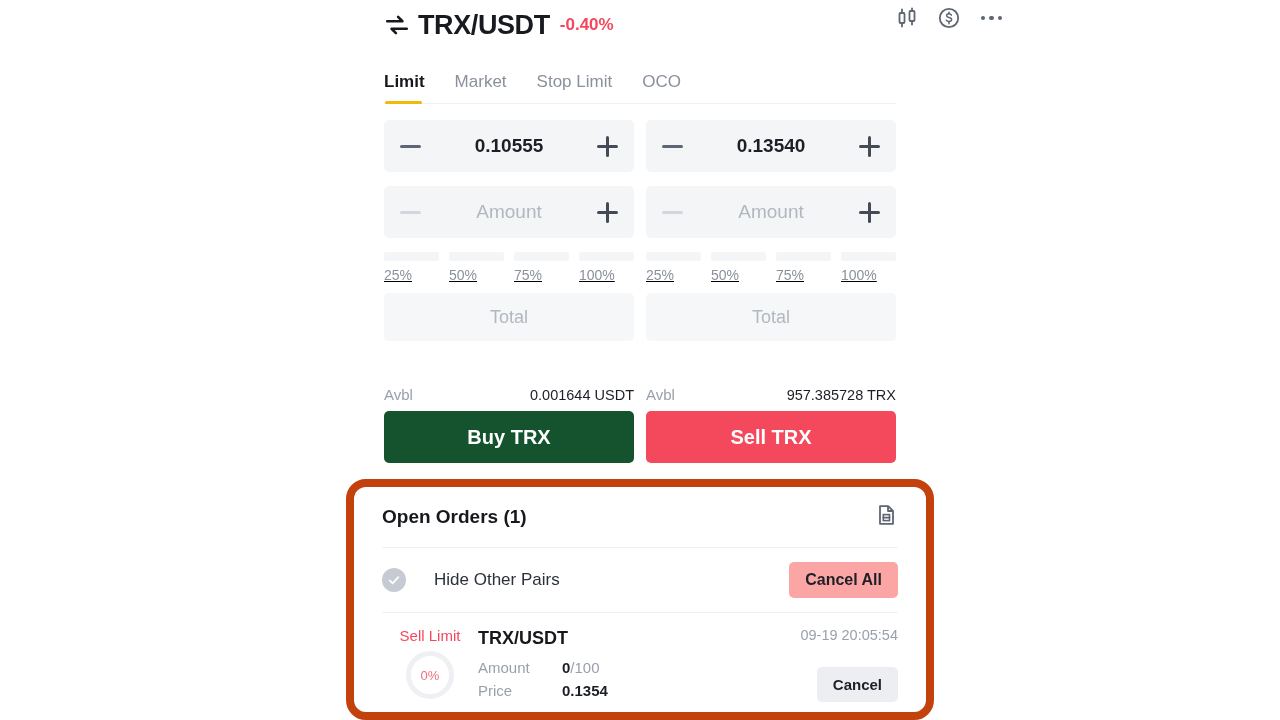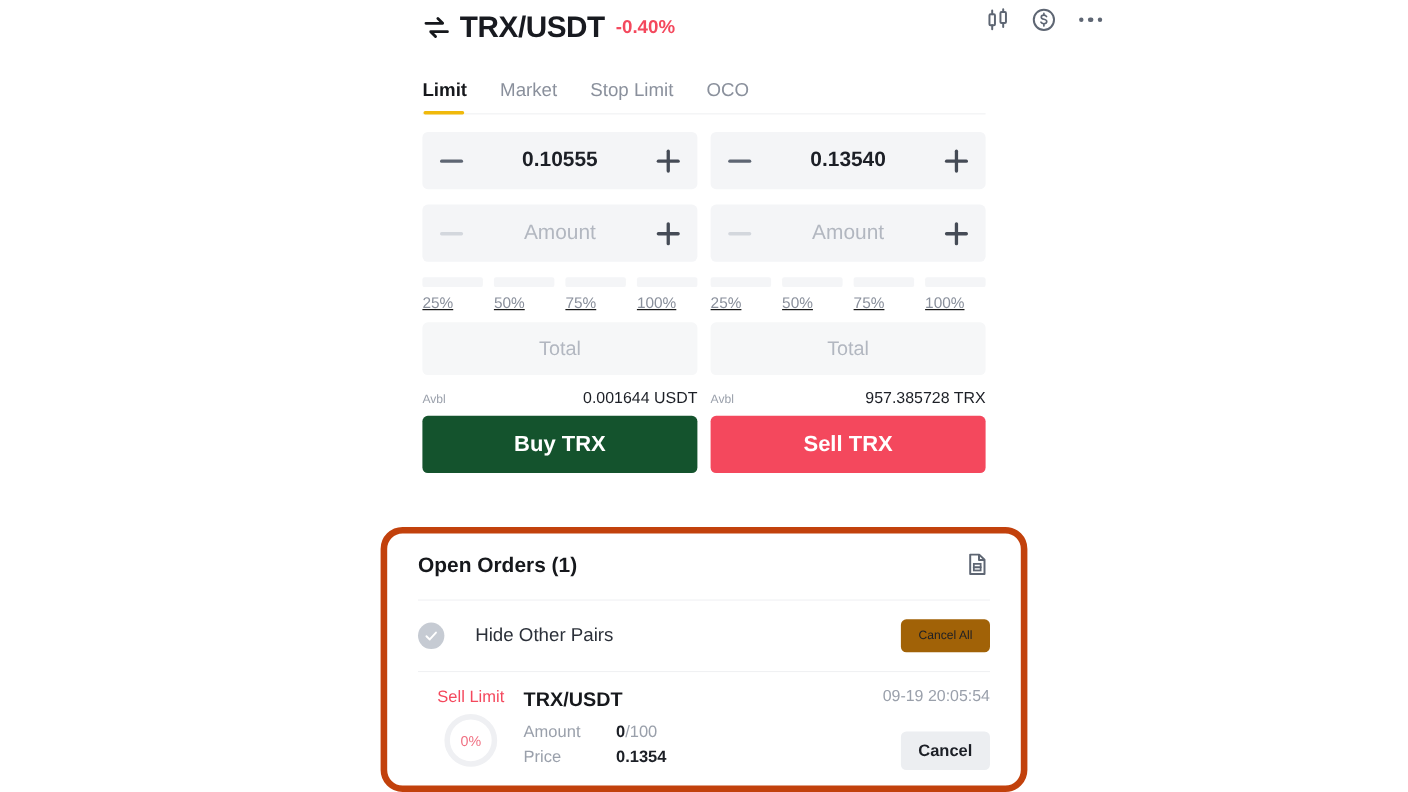--- a/index.html
+++ b/index.html
@@ -93,36 +93,36 @@
   .total {
     height: 48px; background: #f6f7f8; border-radius: 5px;
     display: flex; align-items: center; justify-content: center;
     font-size: 18px; color: #b2b7c0;
   }
 
   .avbl {
     display: flex; align-items: baseline; justify-content: space-between;
     margin-top: 13px; margin-bottom: 8px;
   }
-  .avbl .k { font-size: 11px; color: #9aa0ab; }
+  .avbl .k { font-size: 15px; color: #9aa0ab; margin-top: 32px; }
   .avbl .v { font-size: 14.5px; color: #1c1f26; }
 
   .cta {
     height: 52px; border-radius: 5px;
     display: flex; align-items: center; justify-content: center;
     color: #ffffff; font-size: 20px; font-weight: bold;
   }
   .cta.buy { background: #14532d; }
   .cta.sell { background: #f4485d; }
 
   
   .orders-wrap {
     position: absolute; left: 346px; top: 479px;
     width: 588px; height: 241px;
-    border: 6px solid #c2410c;
+    border: 8px solid #c2410c;
     border-radius: 20px;
     background: #ffffff;
     overflow: hidden;
   }
   .orders-inner { padding: 0 28px; }
   .orders-head {
     display: flex; align-items: center; justify-content: space-between;
     height: 60px;
   }
   .orders-title { font-size: 19px; font-weight: bold; color: #16181c; }
@@ -132,22 +132,22 @@
     display: flex; align-items: center; justify-content: space-between;
     height: 64px;
   }
   .filter-left { display: flex; align-items: center; gap: 28px; }
   .check {
     width: 24px; height: 24px; border-radius: 50%; background: #c6cbd3;
     display: flex; align-items: center; justify-content: center; flex: 0 0 auto;
   }
   .filter-label { font-size: 17px; color: #2b3039; }
   .btn-gray {
-    background: #a16207; border-radius: 5px;
-    font-size: 11px; font-weight: normal; color: #1c1f26;
+    background: #fca5a5; border-radius: 5px;
+    font-size: 16px; font-weight: bold; color: #1c1f26;
     padding: 9px 16px; white-space: nowrap;
   }
 
   .order-row { padding-top: 14px; position: relative; }
   .order-top { display: flex; align-items: flex-start; }
   .side-col { width: 96px; flex: 0 0 auto; }
   .side {
     font-size: 15px; color: #f4485d; text-align: center;
     display: block; margin-bottom: 7px;
   }

